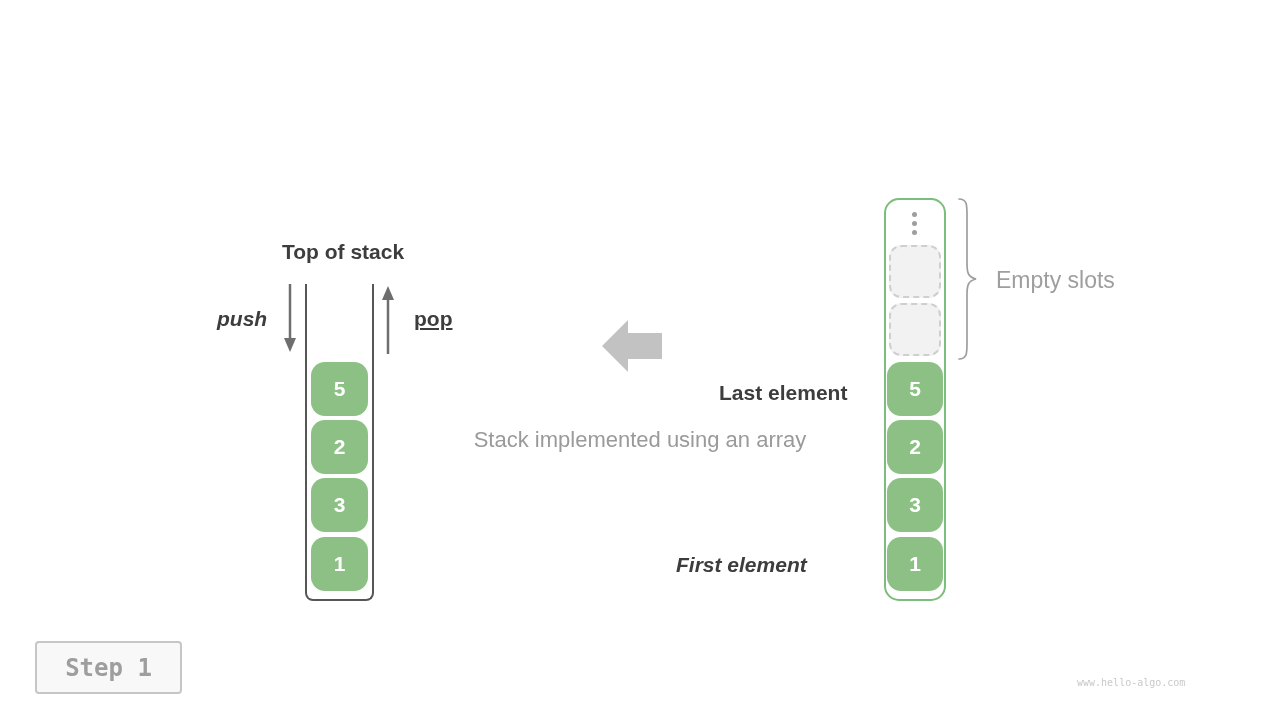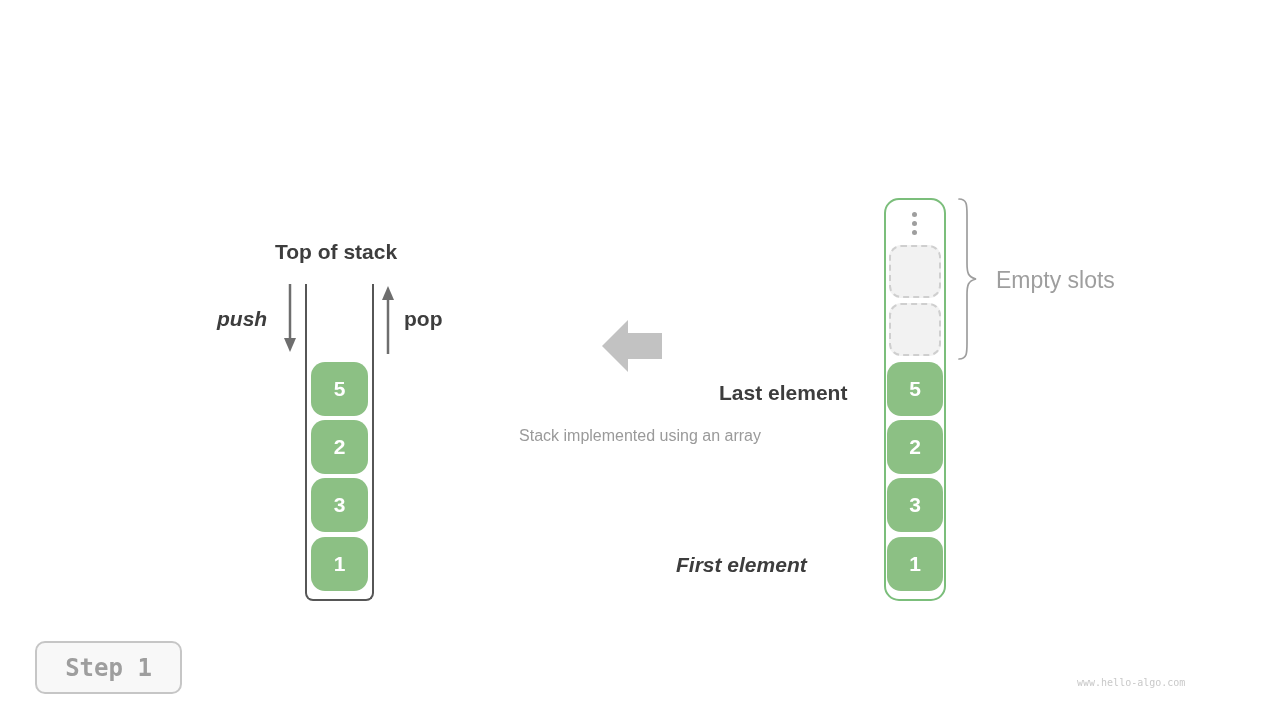--- a/index.html
+++ b/index.html
@@ -4,21 +4,21 @@
 <style>
   html,body{margin:0;padding:0;background:#ffffff;}
   .canvas{
     position:relative;width:1280px;height:720px;background:#ffffff;overflow:hidden;
     font-family:"Liberation Sans",sans-serif;
   }
   .lbl{position:absolute;white-space:nowrap;}
   .lbl-dark{color:#3d3d3d;font-weight:bold;font-size:21px;}
   .lbl-gray{color:#9e9e9e;font-weight:normal;font-size:23px;}
   .caption{position:absolute;left:458px;top:427px;width:364px;text-align:center;
-    color:#9a9a9a;font-size:16px;white-space:nowrap;}
+    color:#9a9a9a;font-size:22px;white-space:nowrap;}
 
   
   .stack-container{
     position:absolute;left:305px;top:284px;width:69px;height:317px;box-sizing:border-box;
     border-left:2px solid #565656;border-right:2px solid #565656;border-bottom:2px solid #565656;
     border-radius:0 0 8px 8px;background:#ffffff;
   }
   .cell{
     position:absolute;width:57px;height:54px;border-radius:14px;background:#8cc084;
     color:#ffffff;font-weight:bold;font-size:21px;
@@ -38,43 +38,43 @@
     border:2px dashed #cfcfcf;border-radius:12px;background:#f2f2f2;
   }
   .slot0{top:245px;} .slot1{top:303px;}
   .dots{position:absolute;left:912px;top:212px;display:flex;flex-direction:column;gap:4px;align-items:center;}
   .dots i{display:block;width:5px;height:5px;border-radius:50%;background:#9e9e9e;}
 
   .arrow-svg{position:absolute;}
 
   .step-badge{
     position:absolute;left:35px;top:641px;width:147px;height:53px;box-sizing:border-box;
-    border:2px solid #c6c6c6;border-radius:10px;background:#f8f8f8;
+    border:2px solid #c6c6c6;border-radius:4px;background:#f8f8f8;
     display:flex;align-items:center;justify-content:center;
     font-family:"DejaVu Sans Mono",monospace;font-weight:bold;font-size:24px;color:#9e9e9e;
   }
   .watermark{
     position:absolute;left:1077px;top:677px;
     font-family:"DejaVu Sans Mono",monospace;font-size:10px;color:#c9c9c9;white-space:nowrap;
   }
 </style>
 </head>
 <body>
 
 <div class="canvas">
 
-  <div class="lbl lbl-dark" style="left:275px;top:240px;text-align:center;">Top of stack</div>
+  <div class="lbl lbl-dark" style="left:282px;top:240px;text-align:center;">Top of stack</div>
 
   <div class="lbl lbl-dark" style="left:217px;top:307px;font-style:italic;">push</div>
   <svg class="arrow-svg" style="left:282px;top:284px;" width="16" height="70" viewBox="0 0 16 70">
     <line x1="8" y1="0" x2="8" y2="56" stroke="#6e6e6e" stroke-width="2.5"></line>
     <polygon points="2,54 14,54 8,68" fill="#6e6e6e"></polygon>
   </svg>
 
-  <div class="lbl lbl-dark" style="left:404px;top:307px;">pop</div>
+  <div class="lbl lbl-dark" style="left:414px;top:307px;text-decoration:underline;">pop</div>
   <svg class="arrow-svg" style="left:380px;top:284px;" width="16" height="70" viewBox="0 0 16 70">
     <line x1="8" y1="14" x2="8" y2="70" stroke="#6e6e6e" stroke-width="2.5"></line>
     <polygon points="2,16 14,16 8,2" fill="#6e6e6e"></polygon>
   </svg>
 
   <div class="stack-container"></div>
   <div class="cell lc row0">5</div>
   <div class="cell lc row1">2</div>
   <div class="cell lc row2">3</div>
   <div class="cell lc row3">1</div>

